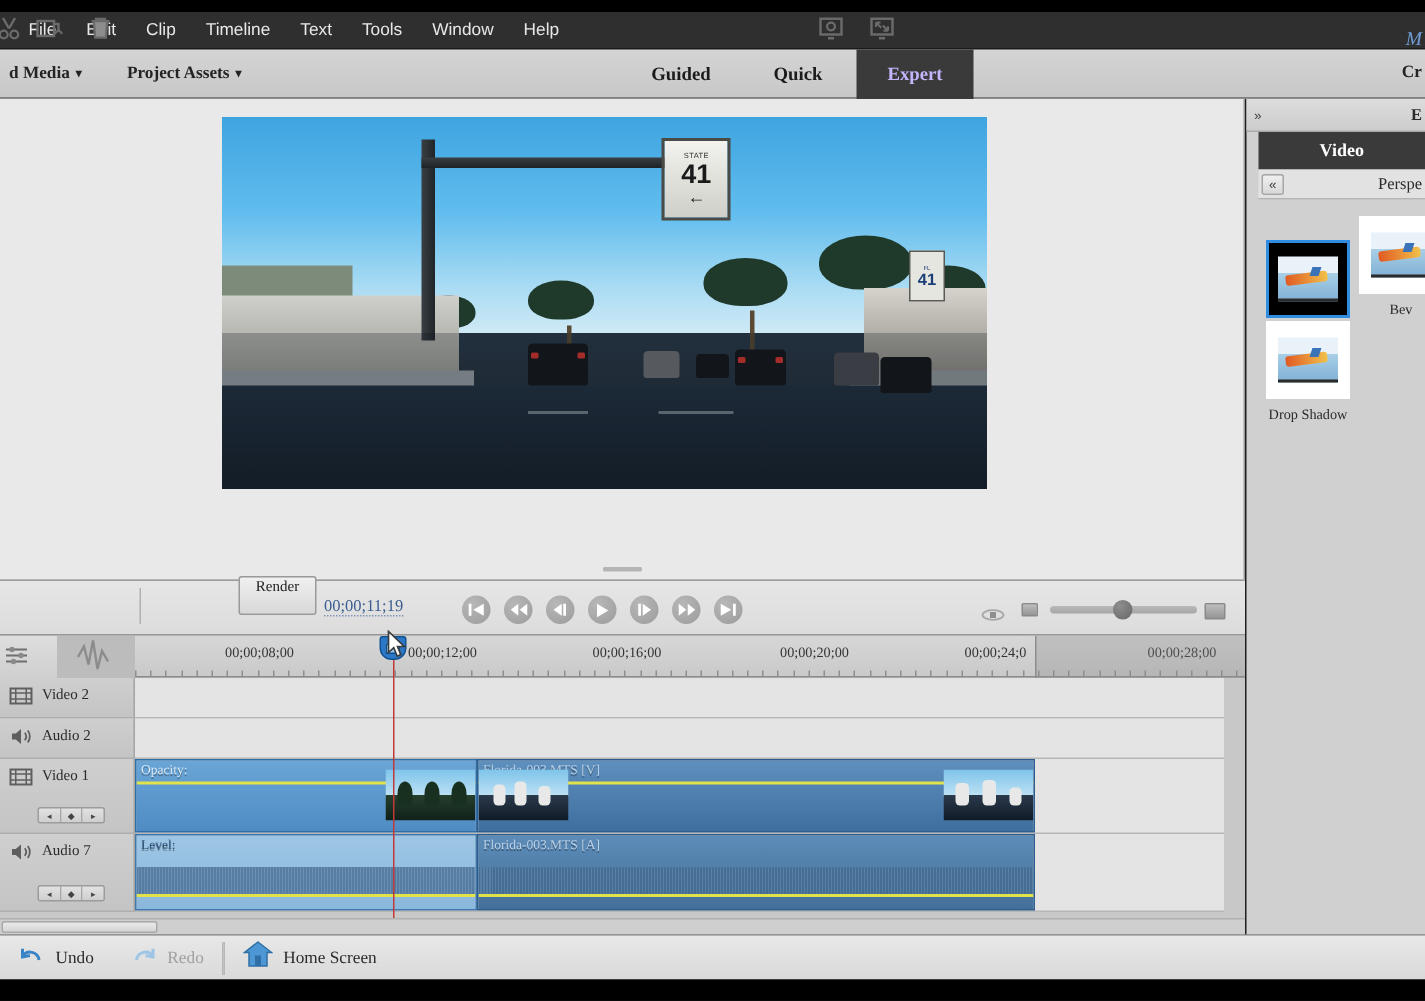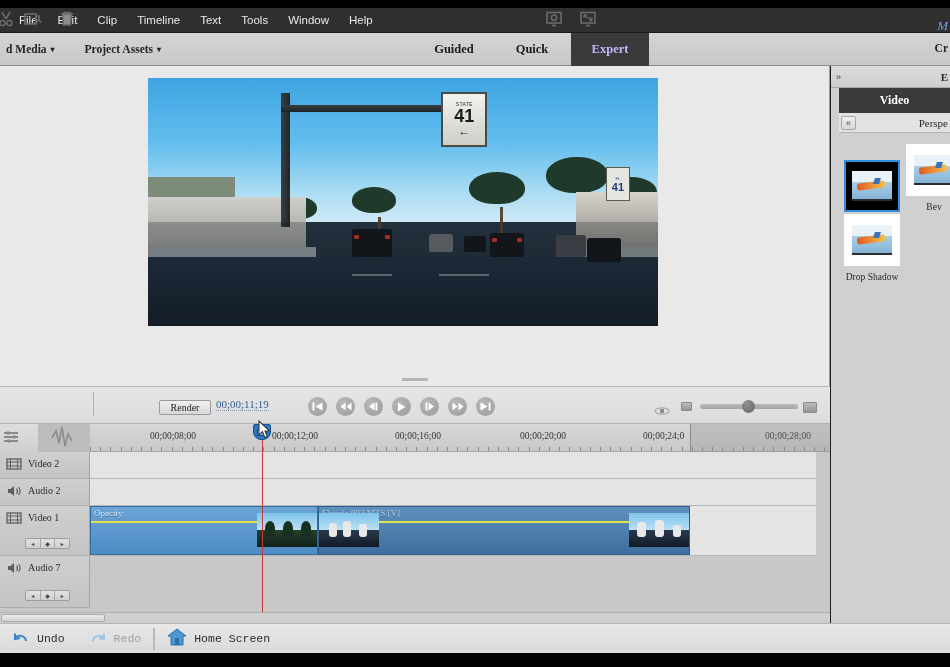--- a/index.html
+++ b/index.html
@@ -170,21 +170,21 @@
 
   
   .tl-toolbar{
     position:absolute; left:0; top:386px; width:830px; height:38px;
     background:linear-gradient(#e6e6e6,#dcdcdc);
     border-top:1px solid #b6b6b6; border-bottom:1px solid #b2b2b2;
   }
   .ic{ position:absolute; top:9px; width:20px; height:20px; cursor:default; }
   .vsep{ position:absolute; top:6px; width:1px; height:24px; background:#b0b0b0; }
   .render-btn{
-    position:absolute; left:159px; top:400px; width:52px; height:15px;
+    position:absolute; left:159px; top:384px; width:52px; height:26px;
     background:linear-gradient(#f0f0f0,#d8d8d8); border:1px solid #9a9a9a;
     border-radius:2px; font-size:10px; color:#222; text-align:center; line-height:14px;
     font-family:"Liberation Serif",serif; cursor:default;
   }
   .timecode{
     position:absolute; left:216px; top:398px; font-size:11px; color:#3b5d8f;
     border-bottom:1px dotted #7f93b5; font-family:"Liberation Serif",serif;
     cursor:default;
   }
   .transport{ position:absolute; left:308px; top:397px; display:flex; gap:9px; }
@@ -300,21 +300,21 @@
   .right-gutter{ position:absolute; left:831px; top:386px; width:119px; height:237px; background:#d0d0d0; }
 
   
   .bottombar{
     position:absolute; left:0; top:623px; width:950px; height:30px;
     background:linear-gradient(#e8e8e8,#d9d9d9); border-top:1px solid #b4b4b4;
     display:flex; align-items:center;
   }
   .bb-item{ display:flex; align-items:center; height:30px; padding:0 12px; cursor:default; }
   .bb-item .lbl{ font-size:11.5px; color:#2b2b2b; margin-left:7px;
-    font-family:Liberation Mono, monospace; }
+    font-family:Liberation Serif, serif; }
   .bb-item.disabled .lbl{ color:#a0a0a0; }
   .bb-sep{ width:1px; height:22px; background:#b8b8b8; }
   .footer-black{ position:absolute; left:0; top:653px; width:950px; height:14px; background:#000; }
 </style>
 </head>
 <body>
 
 <div id="app">
 
   <div class="titlebar"></div>
@@ -731,20 +731,32 @@
             <path d="M12.5 3 a6.5 6.5 0 0 1 0 8" stroke="#5e5e5e" stroke-width="1.2" fill="none"></path>
           </svg>
       </span>
       <span class="th-label">Audio 7</span>
       <span class="kf-nav">
         <span>◂</span>
         <span>◆</span>
         <span>▸</span>
       </span>
     </div>
+    <div class="track-lane" style="top:104px;height:52px;">
+      <div class="clip clip-a" style="left:0;width:228px;">
+        <span class="clip-title" style="color:#2a4e73;">Level:</span>
+        <span class="wave"></span>
+        <span class="kf-line" style="bottom:8px;"></span>
+      </div>
+      <div class="clip clip-a2" style="left:228px;width:372px;">
+        <span class="clip-title dark">Florida-003.MTS [A]</span>
+        <span class="wave"></span>
+        <span class="kf-line" style="bottom:8px;"></span>
+      </div>
+    </div>
   </div>
 
   <div class="playhead" style="left:262px;"></div>
   <div class="playhead-handle" style="left:262px;">
       <i></i>
     </div>
 
   <span class="cursor" style="left:258px;top:420px;">
     <svg width="14" height="20" viewBox="0 0 14 20">
         <path d="M1 1 L1 15 L4.5 11.8 L6.8 17.5 L9.2 16.4 L7 11 L11.5 11 Z" fill="#fff" stroke="#3a3a3a" stroke-width="1.1"></path>

